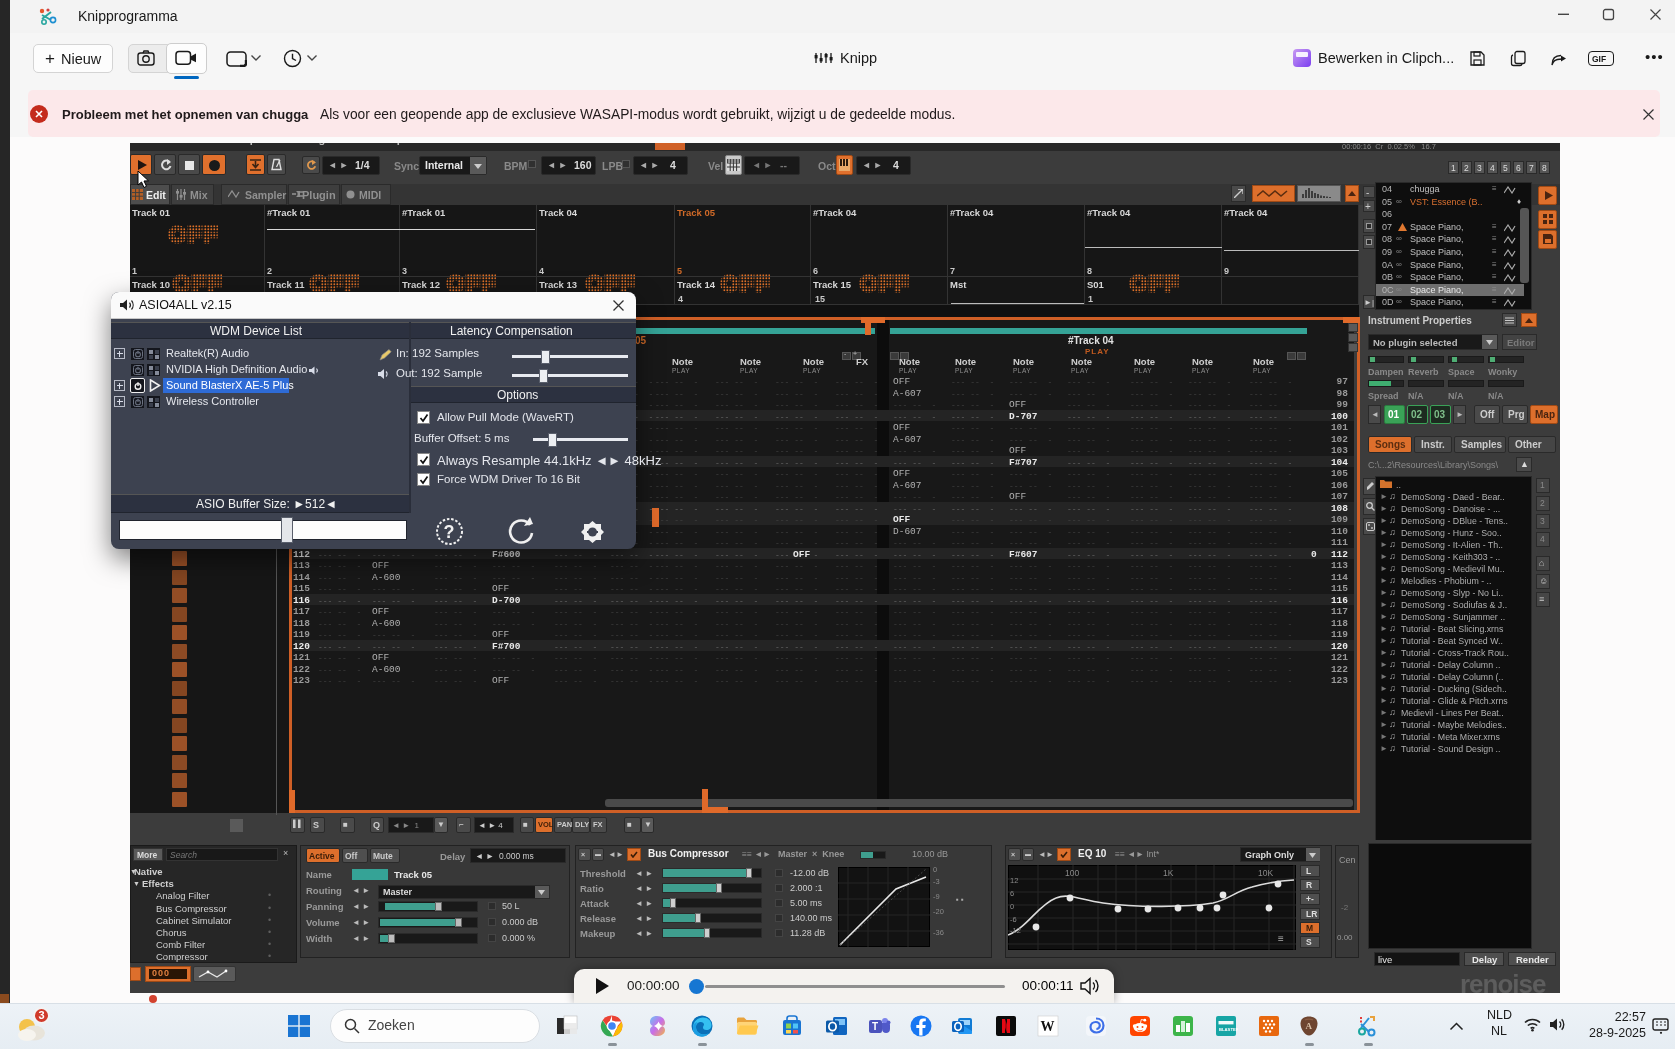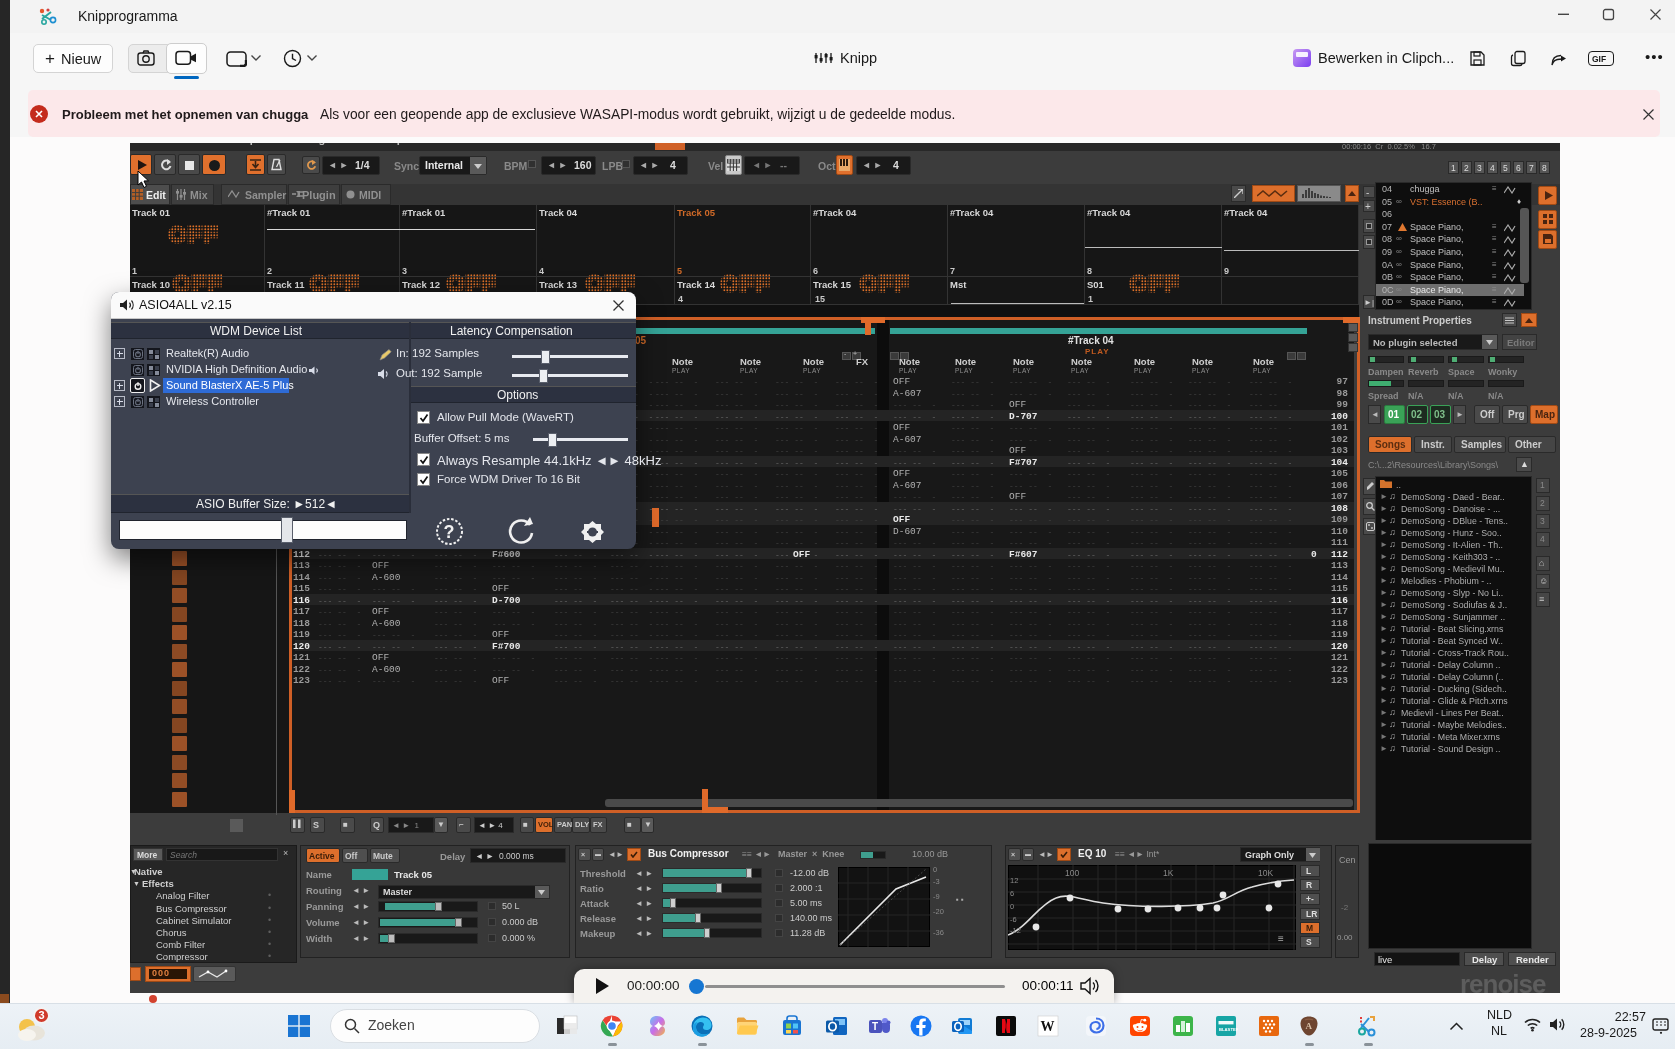--- a/index.html
+++ b/index.html
@@ -1783,18 +1783,18 @@
 <div class="t" style="left:1491px;top:1024px;font-size:12.5px;color:#1a1a1a;z-index:31">NL</div>
 <svg class="ic" style="left:1523px;top:1017px;z-index:31" width="19" height="15" viewBox="0 0 19 15">
 <path d="M2 5.5 A11 11 0 0 1 17 5.5 M4.8 8.5 A7 7 0 0 1 14.2 8.5 M7.6 11.3 A3.4 3.4 0 0 1 11.4 11.3" fill="none" stroke="#222" stroke-width="1.6"></path>
 <circle cx="9.5" cy="13.2" r="1.3" fill="#222"></circle>
     </svg>
 <svg class="ic" style="left:1549px;top:1017px;z-index:31" width="17" height="15" viewBox="0 0 17 15">
 <path d="M1 5 H4 L8 1.5 V13.5 L4 10 H1 Z" fill="#222"></path>
 <path d="M10.5 4.5 A4.3 4.3 0 0 1 10.5 10.5 M12.7 2.3 A7.6 7.6 0 0 1 12.7 12.7" stroke="#222" stroke-width="1.4" fill="none"></path>
     </svg>
 <div class="t" style="left:1598px;top:1010px;width:48px;text-align:right;font-size:12.5px;color:#1a1a1a;z-index:31">22:57</div>
-<div class="t" style="left:1580px;top:1026px;width:66px;text-align:left;font-size:12.5px;color:#1a1a1a;z-index:31">28-9-2025</div>
+<div class="t" style="left:1580px;top:1026px;width:66px;text-align:right;font-size:12.5px;color:#1a1a1a;z-index:31">28-9-2025</div>
 <svg class="ic" style="left:1652px;top:1017px;z-index:31" width="18" height="17" viewBox="0 0 18 17">
 <rect x="1" y="2" width="15" height="11" rx="2" fill="none" stroke="#222" stroke-width="1.4"></rect>
 <path d="M4 5 H6 M8 5 H10 M12 5 H14 M4 8 H6 M8 8 H10 M12 8 H14" stroke="#222" stroke-width="1.2"></path>
 <circle cx="9" cy="15.8" r="1.1" fill="#222"></circle>
     </svg>
 </div>
 </body></html>

